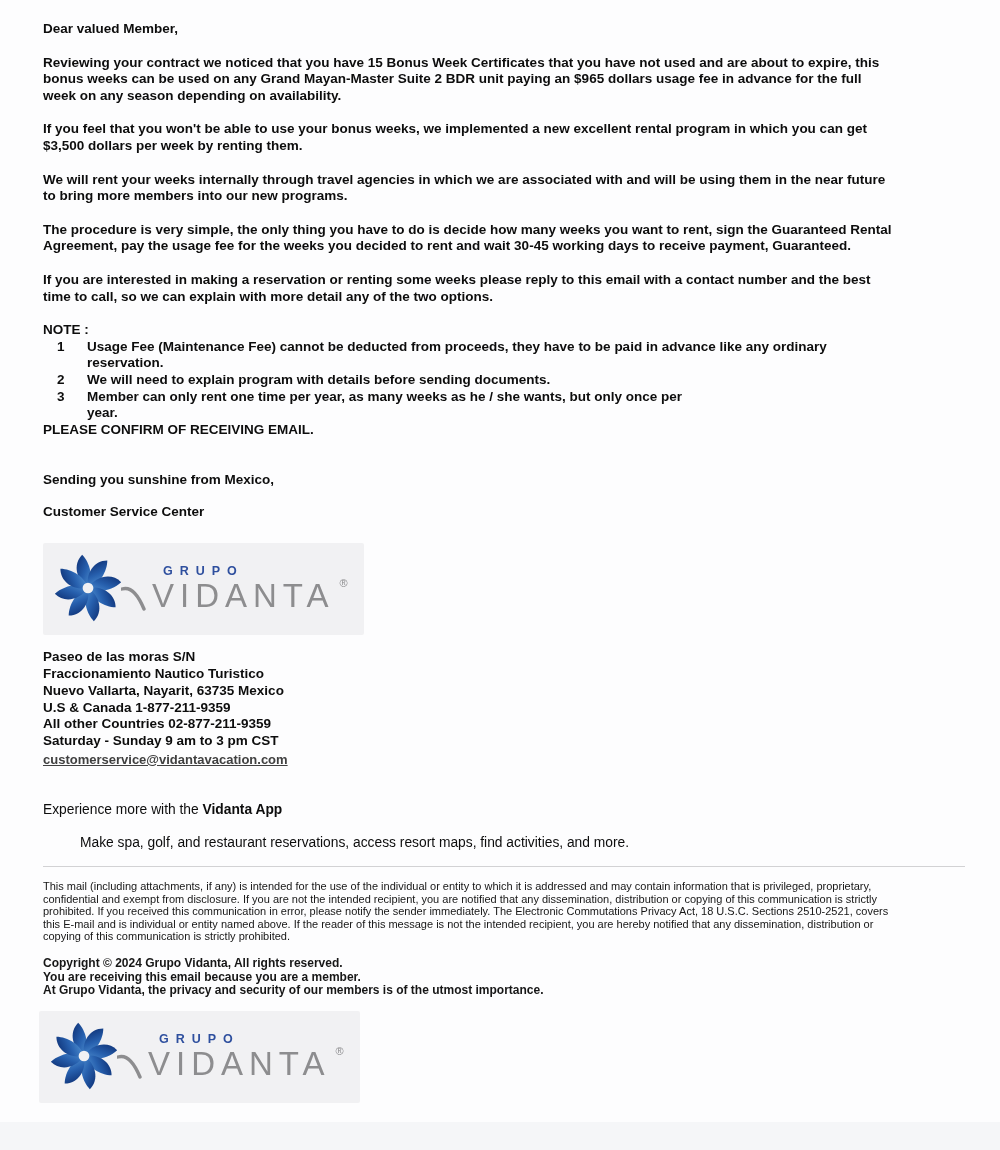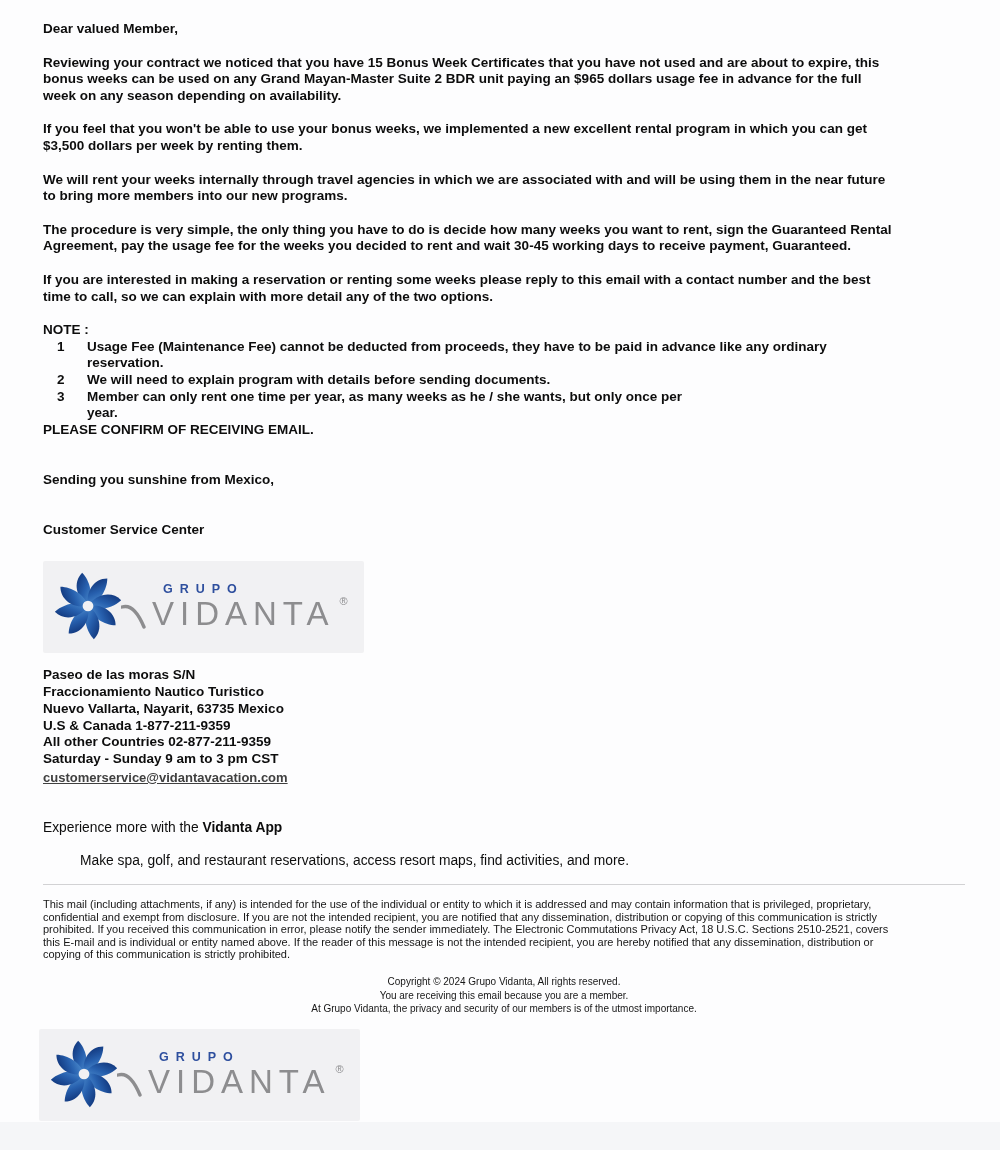--- a/index.html
+++ b/index.html
@@ -29,21 +29,21 @@
   .note-item { display: flex; }
   .note-num {
     width: 30px;
     padding-left: 14px;
     flex: 0 0 44px;
     font-weight: 700;
   }
   .note-text { flex: 1; }
   .confirm-line { margin-bottom: 34px; }
 
-  .signoff { margin-bottom: 33px; }
+  .signoff { margin-bottom: 15px; }
   .signature { margin-bottom: 23px; }
 
   
   .logo-tile {
     display: inline-flex;
     align-items: center;
     background: #f1f1f3;
     padding: 6px 16px 8px 6px;
     border-radius: 2px;
   }
@@ -101,21 +101,21 @@
     width: 922px;
   }
 
   .legal {
     font-size: 11px;
     line-height: 12.4px;
     font-weight: 400;
     color: #161616;
     margin-bottom: 15px;
   }
-  .footer-lines { font-size: 10px; line-height: 13.2px; font-weight: 400; color: #161616; text-align: center; }
+  .footer-lines { font-size: 12px; line-height: 13.2px; font-weight: 700; color: #161616; }
 
   .bottom-band {
     position: absolute;
     left: 0; bottom: 0;
     width: 1000px; height: 28px;
     background: #f5f6f8;
   }
 </style>
 </head>
 <body>

